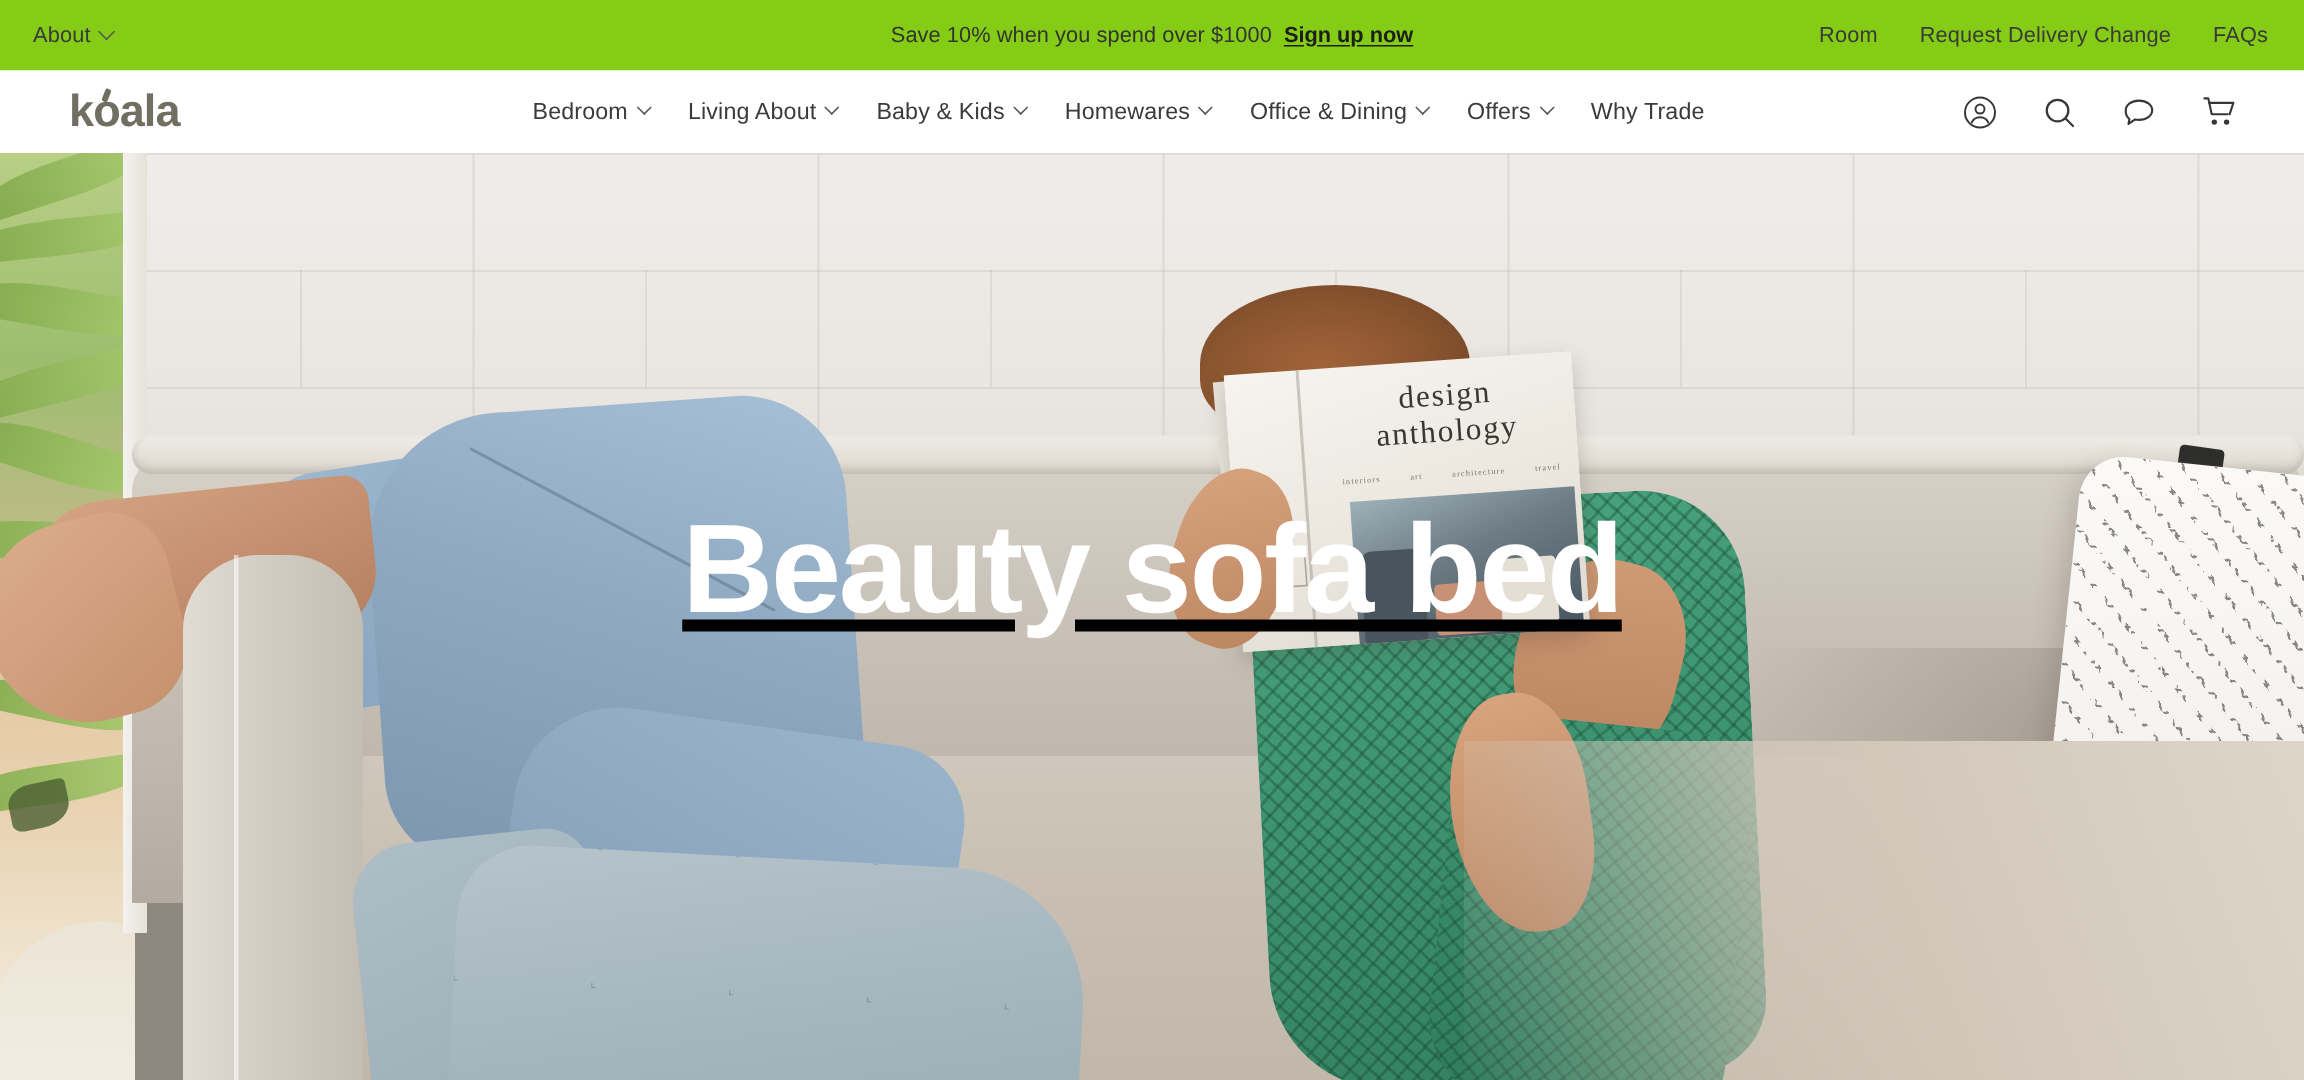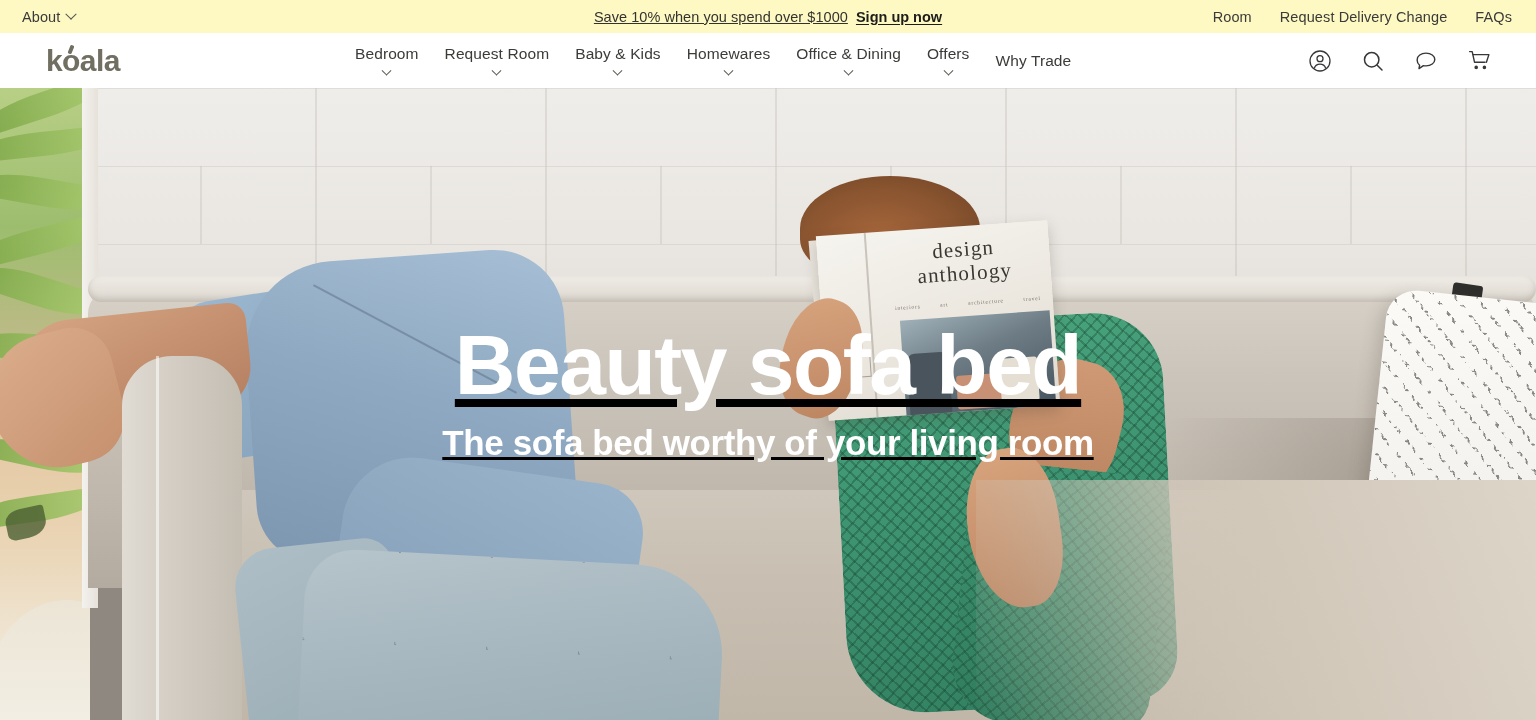--- a/index.html
+++ b/index.html
@@ -5,22 +5,22 @@
   * { box-sizing: border-box; margin: 0; padding: 0; }
   html, body {
     width: 1536px; height: 720px;
     overflow: hidden;
     font-family: "Liberation Sans", sans-serif;
     background: #ffffff;
   }
 
   
   .utility-bar {
-    height: 33px;
-    background: #fef9c3;
+    height: 47px;
+    background: #84cc16;
     display: flex;
     align-items: center;
     padding: 0 24px 0 22px;
     font-size: 14.5px;
     color: #3a3a38;
     position: relative;
   }
   .util-left { display: flex; align-items: center; gap: 7px; cursor: pointer; }
   .util-left .lbl { font-size: 14.5px; color: #3a3a38; letter-spacing: .1px; }
   .chev {
@@ -31,21 +31,21 @@
     transform: rotate(45deg) translate(-2px,-2px);
   }
   .util-center {
     position: absolute;
     left: 0; right: 0;
     text-align: center;
     font-size: 14.5px;
     color: #33332f;
     pointer-events: none;
   }
-  .util-center span, .util-center a { pointer-events: auto; text-decoration: underline; }
+  .util-center span, .util-center a { pointer-events: auto; }
   .util-center .promo { letter-spacing: .05px; }
   .util-center .signup {
     color: #1d1d1b;
     font-weight: bold;
     text-decoration: underline;
     text-underline-offset: 2px;
     margin-left: 4px;
     cursor: pointer;
   }
   .util-right {
@@ -94,21 +94,20 @@
     align-items: center;
     gap: 26px;
   }
   .navitem {
     display: flex; align-items: center; gap: 7px;
     font-size: 15.5px;
     color: #3b3b39;
     cursor: pointer;
     white-space: nowrap;
     letter-spacing: .1px;
-    flex-direction: column;
   }
   .navitem .chev {
     width: 7px; height: 7px;
     border-right-width: 1.25px; border-bottom-width: 1.25px;
     border-color: #55554f;
   }
 
   .header-icons {
     margin-left: auto;
     display: flex;
@@ -504,21 +503,21 @@
     <span>koala</span>
     <span class="acc"></span>
   </div>
 
   <nav class="mainnav">
     <div class="navitem">
       <span>Bedroom</span>
       <span class="chev"></span>
     </div>
     <div class="navitem">
-      <span>Request Room</span>
+      <span>Living About</span>
       <span class="chev"></span>
     </div>
     <div class="navitem">
       <span>Baby &amp; Kids</span>
       <span class="chev"></span>
     </div>
     <div class="navitem">
       <span>Homewares</span>
       <span class="chev"></span>
     </div>
@@ -630,15 +629,14 @@
     <div class="jeans-c"></div>
 
     <div class="sofa-arm-l"></div>
     <div class="seat-hi"></div>
     <div class="blanket-fold"></div>
     <div class="blanket"></div>
   </div>
 
   <div class="hero-copy">
     <div class="hero-title">Beauty sofa bed</div>
-    <div class="hero-sub">The sofa bed worthy of your living room</div>
   </div>
 </div>
 
 </body></html>

